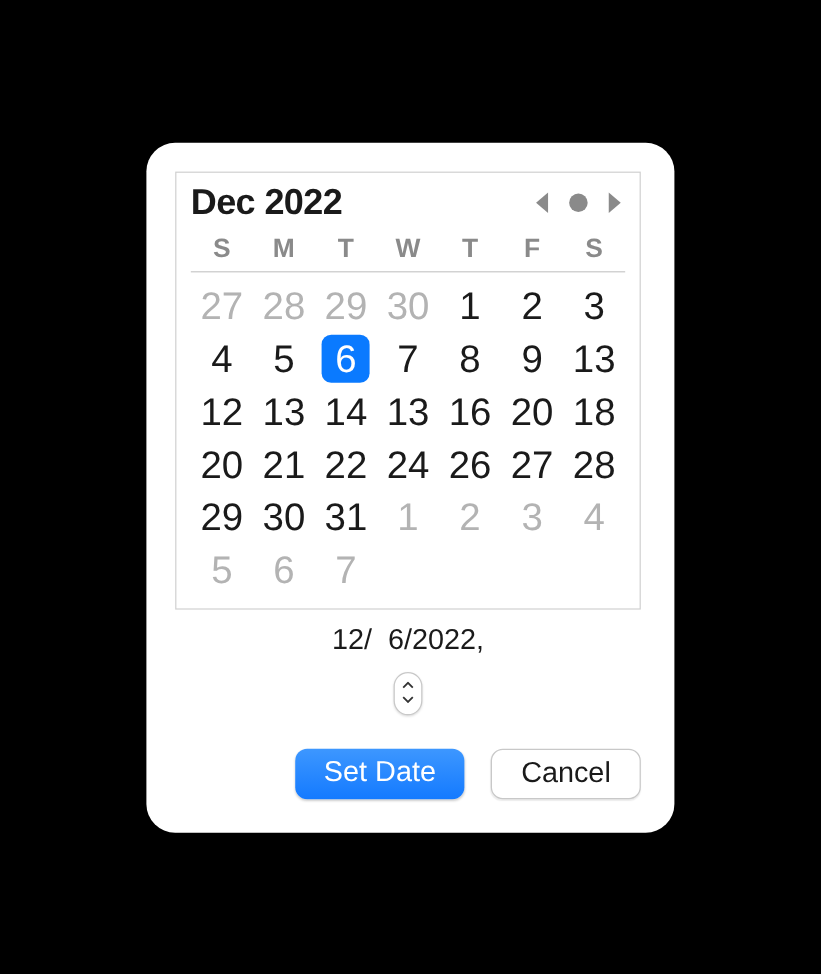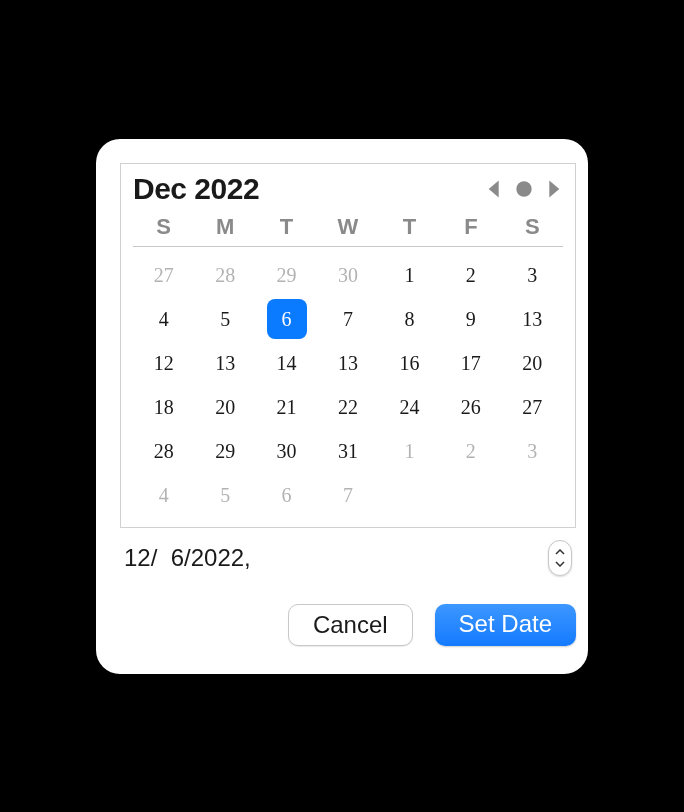--- a/index.html
+++ b/index.html
@@ -6,24 +6,24 @@
     body {
       width: 684px;
       height: 812px;
       background: #000;
       font-family: -apple-system, BlinkMacSystemFont, "Segoe UI", Helvetica, Arial, sans-serif;
       display: flex;
       align-items: center;
       justify-content: center;
     }
     .panel {
-      width: 492px;
+      width: 440px;
       background: #fff;
       border-radius: 24px;
-      padding: 24px 12px 28px 24px;
+      padding: 24px 28px 28px 24px;
       box-shadow: 0 20px 40px rgba(0,0,0,0.5);
     }
     .calendar-box {
       border: 1px solid #d0d0d0;
       padding: 8px 12px 10px 12px;
     }
     .cal-header {
       display: flex;
       align-items: center;
       justify-content: space-between;
@@ -56,29 +56,28 @@
       color: #8a8a8a;
       padding: 2px 0 6px 0;
     }
     .dow-row-underline {
       grid-column: 1 / -1;
       height: 1px;
       background: #c8c8c8;
       margin-bottom: 6px;
     }
     .day {
-      font-size: 20px;
+      font-size: 32px;
       line-height: 1;
       height: 44px;
       display: flex;
       align-items: center;
       justify-content: center;
       color: #1a1a1a;
       cursor: pointer;
-      font-family: Liberation Serif, serif;
     }
     .day.other { color: #b3b3b3; }
     .day .bubble {
       display: inline-flex;
       width: 40px;
       height: 40px;
       align-items: center;
       justify-content: center;
       border-radius: 8px;
     }
@@ -88,20 +87,21 @@
     }
     .datetime-row {
       display: flex;
       align-items: center;
       justify-content: flex-start;
       gap: 4px;
       font-size: 24px;
       color: #1a1a1a;
       margin-top: 12px;
       padding: 0 4px;
+      flex-direction: column;
     }
     .dt-spacer { flex: 1; }
     .stepper {
       width: 24px;
       height: 36px;
       border: 1px solid #c8c8c8;
       border-radius: 12px;
       display: flex;
       flex-direction: column;
       align-items: center;
@@ -226,23 +226,20 @@
         <div class="day">
           <span class="bubble">14</span>
         </div>
         <div class="day">
           <span class="bubble">13</span>
         </div>
         <div class="day">
           <span class="bubble">16</span>
         </div>
         <div class="day">
-          <span class="bubble">17</span>
-        </div>
-        <div class="day">
           <span class="bubble">20</span>
         </div>
         <div class="day">
           <span class="bubble">18</span>
         </div>
         <div class="day">
           <span class="bubble">20</span>
         </div>
         <div class="day">
           <span class="bubble">21</span>
@@ -307,17 +304,17 @@
       </span>
       <span>
         <svg width="10" height="6" viewBox="0 0 10 6">
             <path d="M1 1 L5 5 L9 1" fill="none" stroke="#333" stroke-width="1.5"></path>
           </svg>
       </span>
     </div>
   </div>
 
   <div class="button-row">
+    <div class="btn btn-primary">Set Date</div>
     <div class="btn btn-secondary">Cancel</div>
-    <div class="btn btn-primary">Set Date</div>
   </div>
 
 </div>
 
 </body></html>

